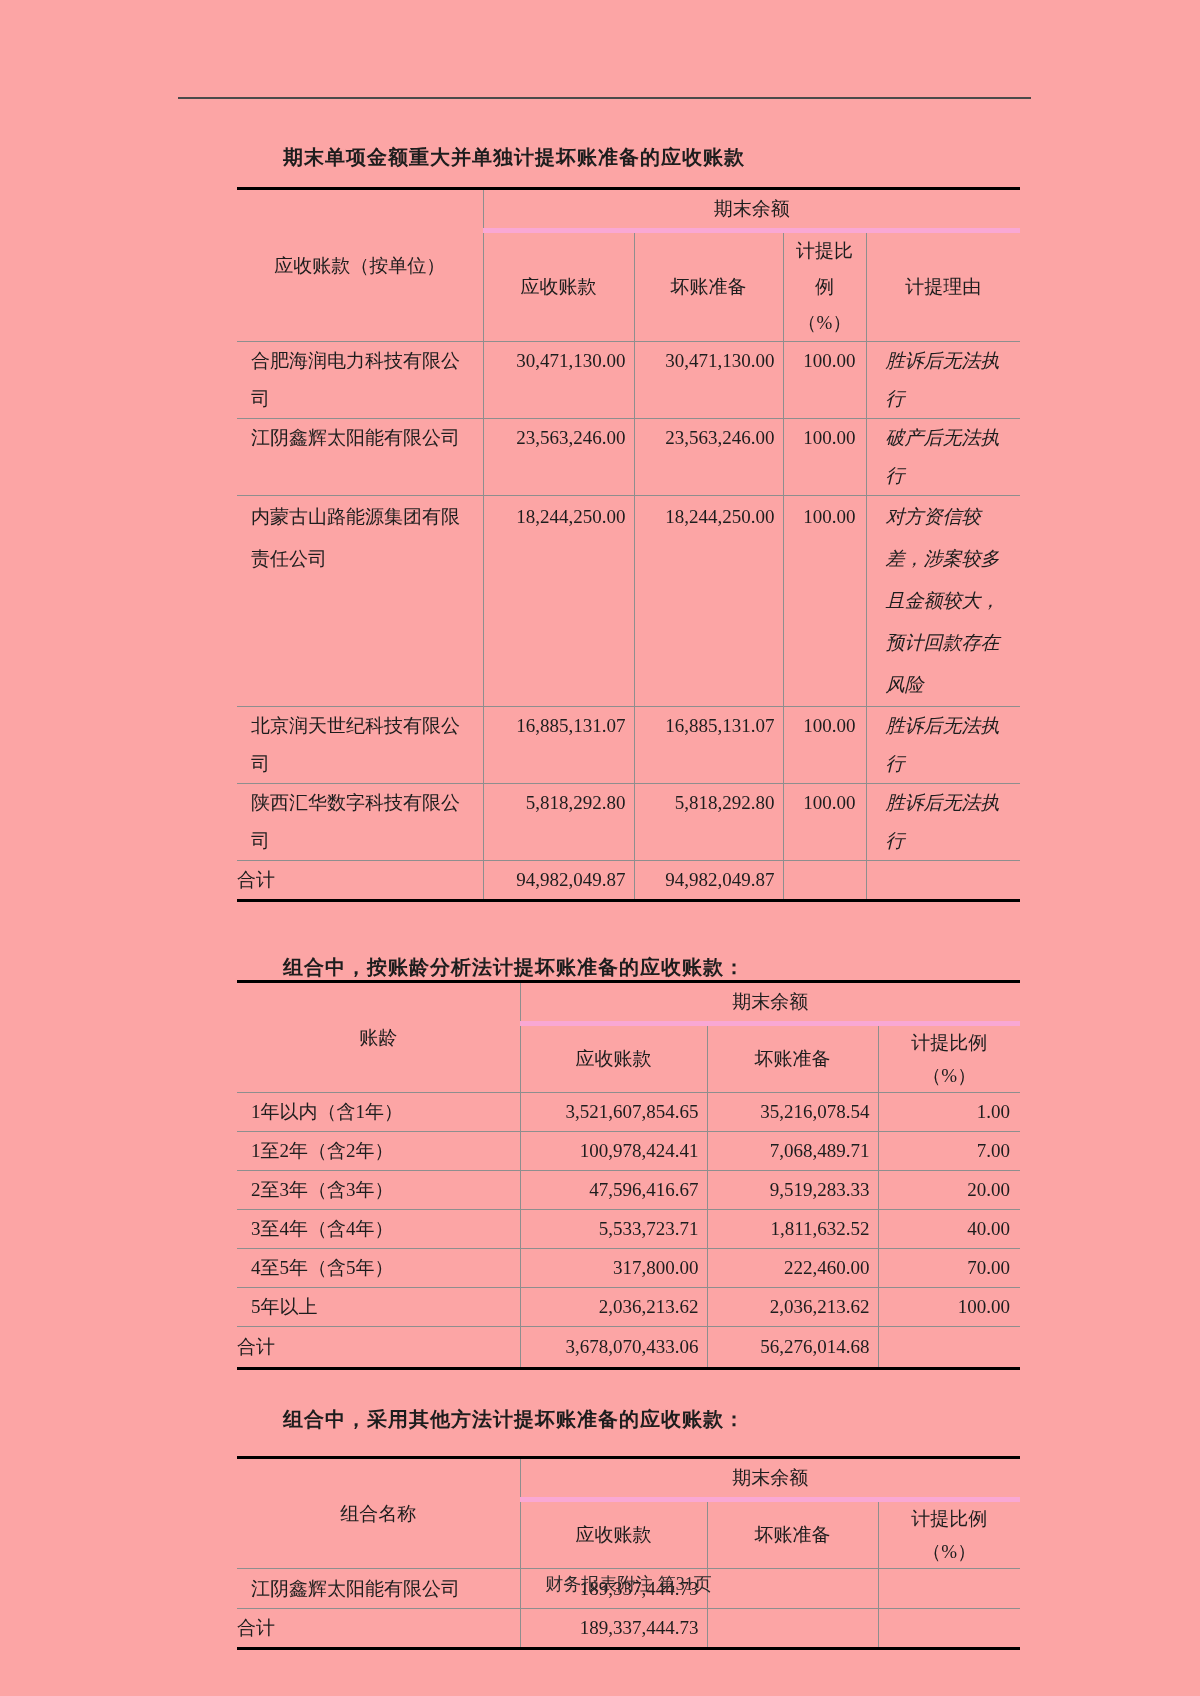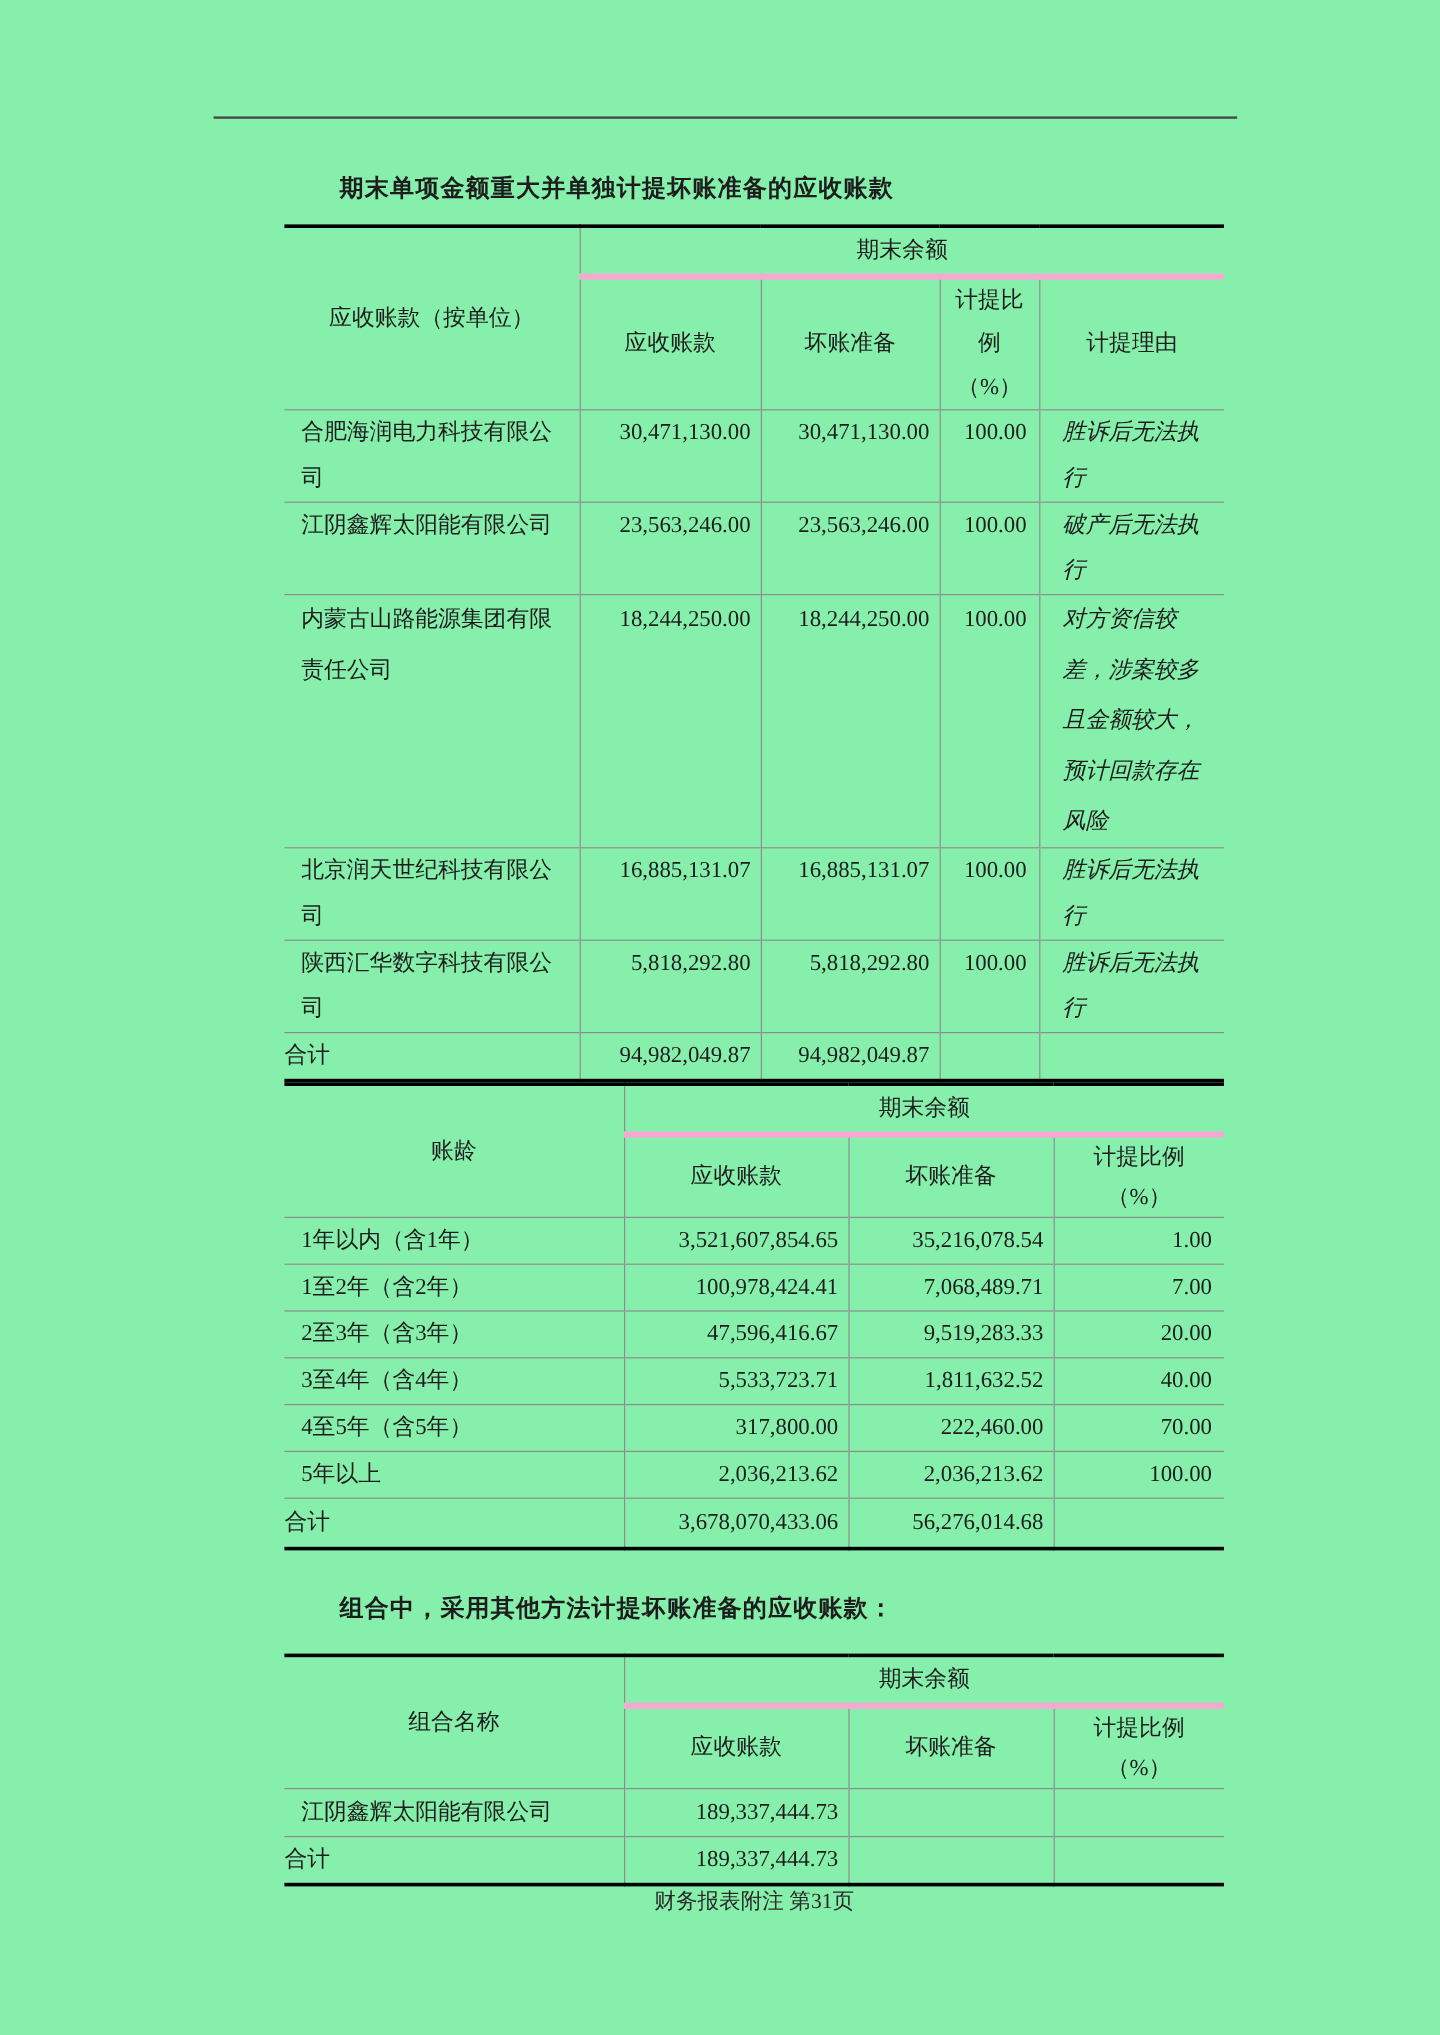--- a/index.html
+++ b/index.html
@@ -1,18 +1,18 @@
 <!DOCTYPE html>
 <html><head>
 <meta charset="utf-8">
 <style>
   * { margin:0; padding:0; box-sizing:border-box; }
   html,body { background:#ffffff; }
   .page {
-    position:relative; width:1200px; height:1696px; background:#86efac;
+    position:relative; width:1200px; height:1696px; background:#fca5a5;
     font-family:"Liberation Serif","DejaVu Serif",serif; color:#1d1d1d;
     overflow:hidden;
   }
   .header-rule { position:absolute; left:178px; top:97px; width:853px; height:0; border-top:2px solid #4a4a4a; }
   .content { position:absolute; left:237px; top:0; width:783px; }
   .section-title { font-size:20px; font-weight:bold; line-height:26px; padding-left:46px; letter-spacing:1px; }
   .t1 { margin-top:144px; margin-bottom:17px; }
   .t2 { margin-top:52px; margin-bottom:0; }
   .t3 { margin-top:36px; margin-bottom:24px; }
 
@@ -121,20 +121,21 @@
       <tr class="tr-total">
         <td class="c-total">合计</td>
         <td class="c-num">94,982,049.87</td>
         <td class="c-num">94,982,049.87</td>
         <td></td>
         <td></td>
       </tr>
     </tbody>
       </table>
 
+    <div class="section-title t2">组合中，按账龄分析法计提坏账准备的应收账款：</div>
     <table class="tbl23 tbl2">
       <colgroup>
         <col style="width:283px">
           <col style="width:187px">
           <col style="width:171px">
           <col style="width:142px">
       </colgroup>
       <tbody>
           <tr class="gh">
         <td rowspan="2">账龄</td>

